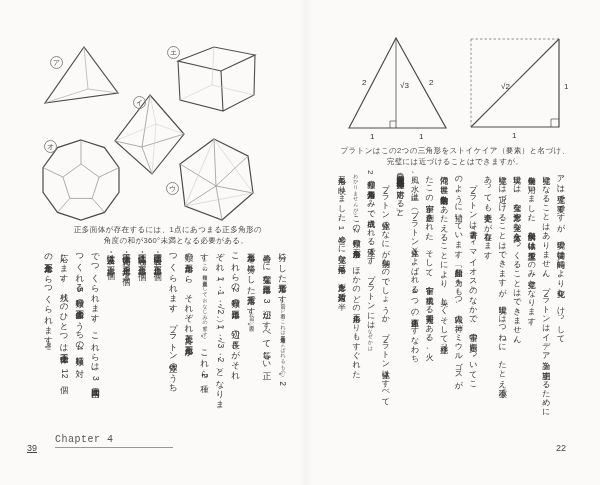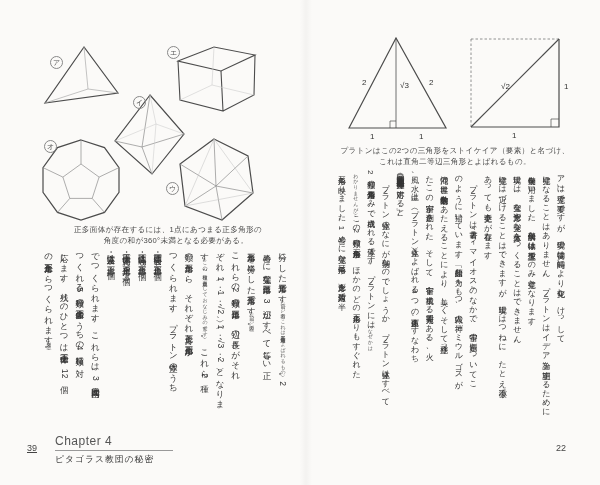--- a/index.html
+++ b/index.html
@@ -24,21 +24,21 @@
     position:absolute;
     writing-mode:vertical-rl;
     -webkit-writing-mode:vertical-rl;
   }
   .vtext .tcol{color:#343434;}
   .vtext-left .tcol{line-height:15.6px;font-size:8.5px;letter-spacing:0.4px;}
   .vtext-right .tcol{line-height:14.6px;font-size:8px;letter-spacing:0.2px;}
   .vtext .tcol .note{font-size:5px;color:#555;letter-spacing:0;}
   .footer-pagenum{position:absolute;font-size:9px;color:#444;}
   .chapter-block{position:absolute;left:55px;top:434px;width:120px;}
-  .chapter-label{font-size:12px;color:#555;letter-spacing:0.5px;}
+  .chapter-label{font-size:10px;color:#555;letter-spacing:0.5px;font-family:Liberation Mono, monospace;}
   .chapter-rule{border:none;border-top:1px solid #999;margin:2px 0 3px 0;width:118px;}
   .chapter-title{font-size:8.8px;color:#3a3a3a;letter-spacing:1px;white-space:nowrap;}
   .figlabel{font-size:8px;fill:#333;}
 </style>
 </head>
 <body>
 
 <div class="gutter"></div>
 
 <svg style="left:42px;top:44px;" width="80" height="70" viewBox="0 0 80 70">
@@ -94,21 +94,20 @@
     <div class="tcol"><span>でつくられます。これらは、3次元空間内に</span></div>
     <div class="tcol"><span>つくれる5種類の正多面体のうちの4種類に対</span></div>
     <div class="tcol"><span>応します。残りのひとつは正十二面体で、12個</span></div>
     <div class="tcol"><span>の正五角形からつくられます</span><span class="note">（上図オ）</span><span>。</span></div>
   </div>
 
 <span class="footer-pagenum" style="left:27px;top:443px;text-decoration:underline;">39</span>
 <div class="chapter-block">
   <div class="chapter-label">Chapter 4</div>
   <hr class="chapter-rule">
-  <div class="chapter-title">ピタゴラス教団の秘密</div>
 </div>
 
 <svg style="left:345px;top:30px;" width="105" height="112" viewBox="0 0 105 112">
   <path d="M4 98 L51 8 L101 98 Z" fill="none" stroke="#4c4c4c" stroke-width="1.2"></path>
   <path d="M51 8 L51 98" fill="none" stroke="#4c4c4c" stroke-width="0.8"></path>
   <path d="M45 98 L45 91 L51 91" fill="none" stroke="#4c4c4c" stroke-width="0.7"></path>
   <text class="figlabel" x="17" y="55">2</text>
   <text class="figlabel" x="55" y="58">√3</text>
   <text class="figlabel" x="84" y="55">2</text>
   <text class="figlabel" x="25" y="109">1</text>
@@ -119,21 +118,21 @@
   <path d="M6 6 L94 6 M6 6 L6 94" fill="none" stroke="#777" stroke-width="0.8" stroke-dasharray="2.5,2"></path>
   <path d="M94 6 L94 94 L6 94" fill="none" stroke="#4c4c4c" stroke-width="1.2"></path>
   <path d="M6 94 L94 6" fill="none" stroke="#4c4c4c" stroke-width="1.1"></path>
   <path d="M86 94 L86 86 L94 86" fill="none" stroke="#4c4c4c" stroke-width="0.7"></path>
   <text class="figlabel" x="36" y="56">√2</text>
   <text class="figlabel" x="99" y="56">1</text>
   <text class="figlabel" x="47" y="105">1</text>
 </svg>
 
 <div class="caption" style="left:335px;top:145px;width:240px;">プラトンはこの2つの三角形をストイケイア（要素）と名づけ、</div>
-<div class="caption" style="left:335px;top:156px;width:240px;">これは直角二等辺三角形とよばれるもの。</div>
+<div class="caption" style="left:335px;top:156px;width:240px;">完璧には近づけることはできますが。</div>
 
 <div class="vtext vtext-right" style="left:330px;top:170px;width:237px;height:272px;">
     <div class="tcol"><span>ア」は完璧で不変ですが、現実の物質は時間により変化し、けっして</span></div>
     <div class="tcol"><span>完璧になることはありません。プラトンはイデア論を証明するために</span></div>
     <div class="tcol"><span>幾何学を用いました。幾何学的な物体は想像上でのみ完璧となります。</span></div>
     <div class="tcol"><span>現実には、完全な正方形や完全な立方体をつくることはできません。</span></div>
     <div class="tcol"><span>完璧には近づけることはできますが、現実にはつねに、たとえ微小で</span></div>
     <div class="tcol"><span>あっても不完全さが存在します。</span></div>
     <div class="tcol"><span>　プラトンは著書『ティマイオス』のなかで、宇宙の創造についてこ</span></div>
     <div class="tcol"><span>のように描いています。「原始的な力をもつ、職人の神デミウルゴスが、</span></div>

